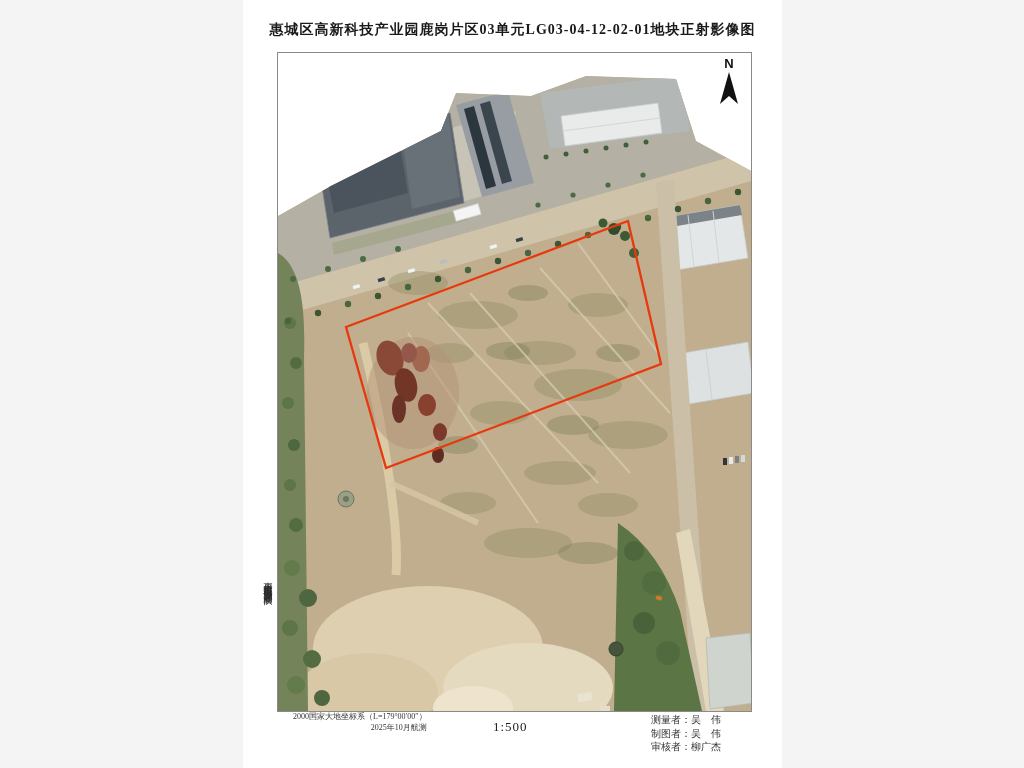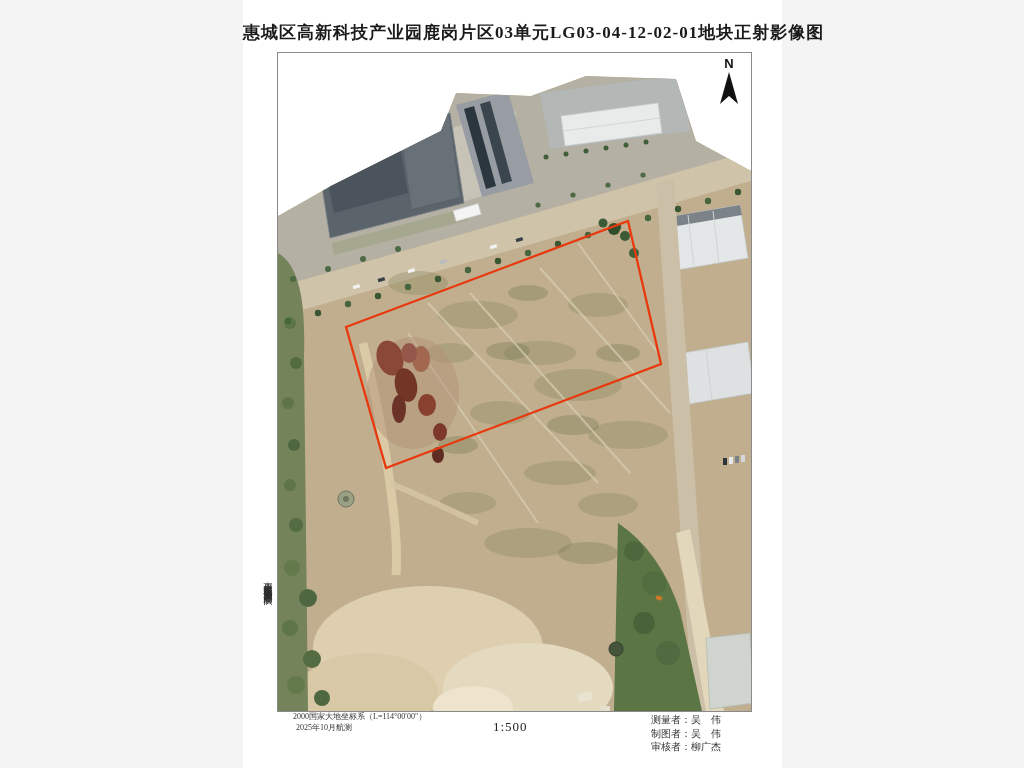--- a/index.html
+++ b/index.html
@@ -7,42 +7,42 @@
     width:1024px;height:768px;position:relative;overflow:hidden;
     background:#f4f4f4;
     font-family:"Liberation Serif","DejaVu Serif",serif;
   }
   .sheet{
     position:absolute;left:243px;top:0;width:539px;height:768px;
     background:#ffffff;
   }
   .sheet-title{
     position:absolute;top:21px;left:0;width:100%;
-    text-align:center;font-size:17px;font-weight:bold;
+    text-align:center;font-size:14px;font-weight:bold;
     letter-spacing:1px;color:#1a1a1a;white-space:nowrap;
   }
   .map-frame{
     position:absolute;left:34px;top:52px;width:475px;height:660px;
     border:1px solid #8a8a8a;box-sizing:border-box;background:#ffffff;
   }
   .map-frame svg.scene{display:block;width:473px;height:658px;}
   .north{
     position:absolute;top:4px;right:9px;width:26px;text-align:center;
   }
   .north .n-label{font-size:13px;font-weight:bold;color:#111;line-height:13px;font-family:"Liberation Sans",sans-serif;}
   .north svg{display:block;margin:1px auto 0 auto;}
   .side-label{
     position:absolute;left:18px;top:575px;height:150px;
     writing-mode:vertical-rl;text-orientation:upright;
     font-size:9px;letter-spacing:1px;color:#2a2a2a;
   }
   .datum{
     position:absolute;left:50px;top:711px;font-size:8px;line-height:11px;color:#333;
   }
-  .datum .l2{margin-left:3px;}
+  .datum .l2{margin-left:13px;text-align:right;}
   .scale-label{
     position:absolute;left:250px;top:719px;font-size:13px;color:#222;letter-spacing:1px;
   }
   .credits{
     position:absolute;left:408px;top:713px;font-size:10px;line-height:13.5px;color:#333;
   }
 </style>
 </head>
 <body>
 
@@ -232,21 +232,21 @@
       <div class="n-label">N</div>
       <svg width="22" height="34" viewBox="0 0 22 34">
         <polygon points="11,1 20,33 11,25 2,33" fill="#111"></polygon>
       </svg>
     </div>
   </div>
 
   <div class="side-label">惠州市惠城区自然资源调查测绘队</div>
 
   <div class="datum">
-    <div>2000国家大地坐标系（L=114°00′00″）</div>
+    <div>2000国家大地坐标系（L=179°00′00″）</div>
     <div class="l2">2025年10月航测</div>
   </div>
 
   <div class="scale-label">1:500</div>
 
   <div class="credits">
     <div>测量者：吴　伟</div>
     <div>制图者：吴　伟</div>
     <div>审核者：柳广杰</div>
   </div>

